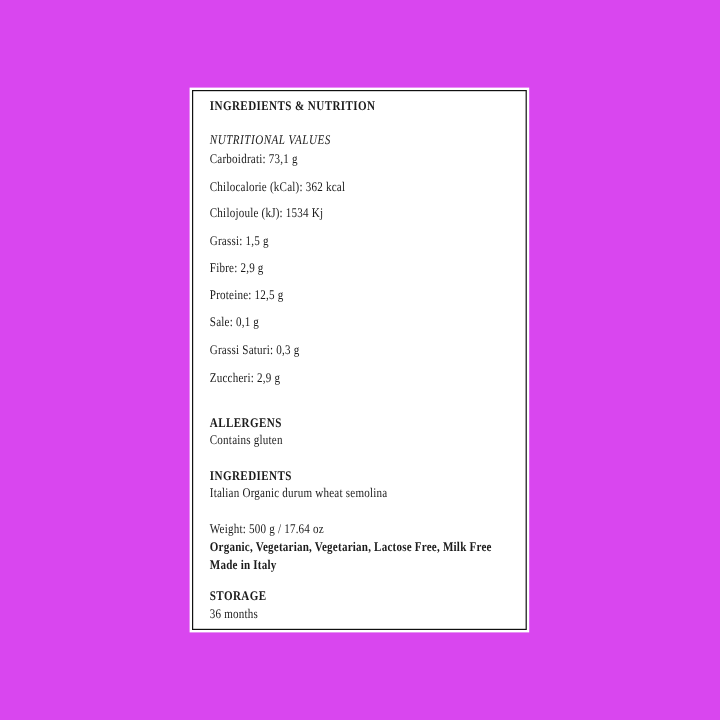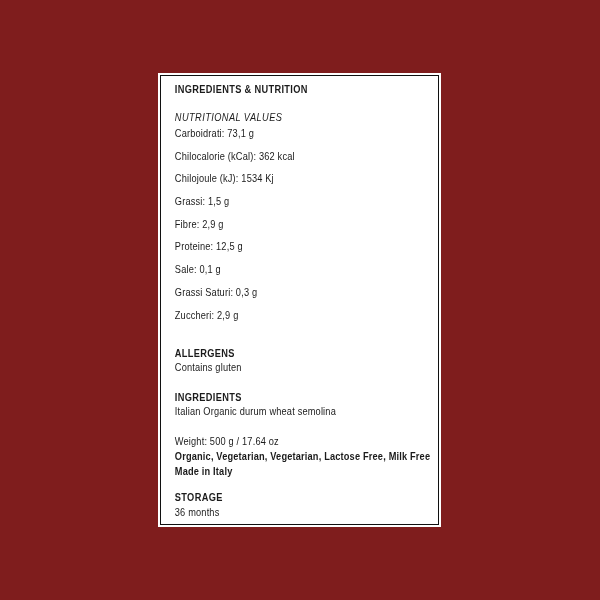--- a/index.html
+++ b/index.html
@@ -4,23 +4,23 @@
 <style>
   html, body {
     margin: 0;
     padding: 0;
     background: #000000;
   }
   .stage {
     position: relative;
     width: 600px;
     height: 600px;
-    background: #7f1d1d;
+    background: #d946ef;
     overflow: hidden;
-    font-family: Liberation Sans, sans-serif;
+    font-family: Liberation Serif, serif;
   }
   .card {
     position: absolute;
     left: 158px;
     top: 73px;
     width: 283px;
     height: 454px;
     background: #ffffff;
     box-sizing: border-box;
   }

